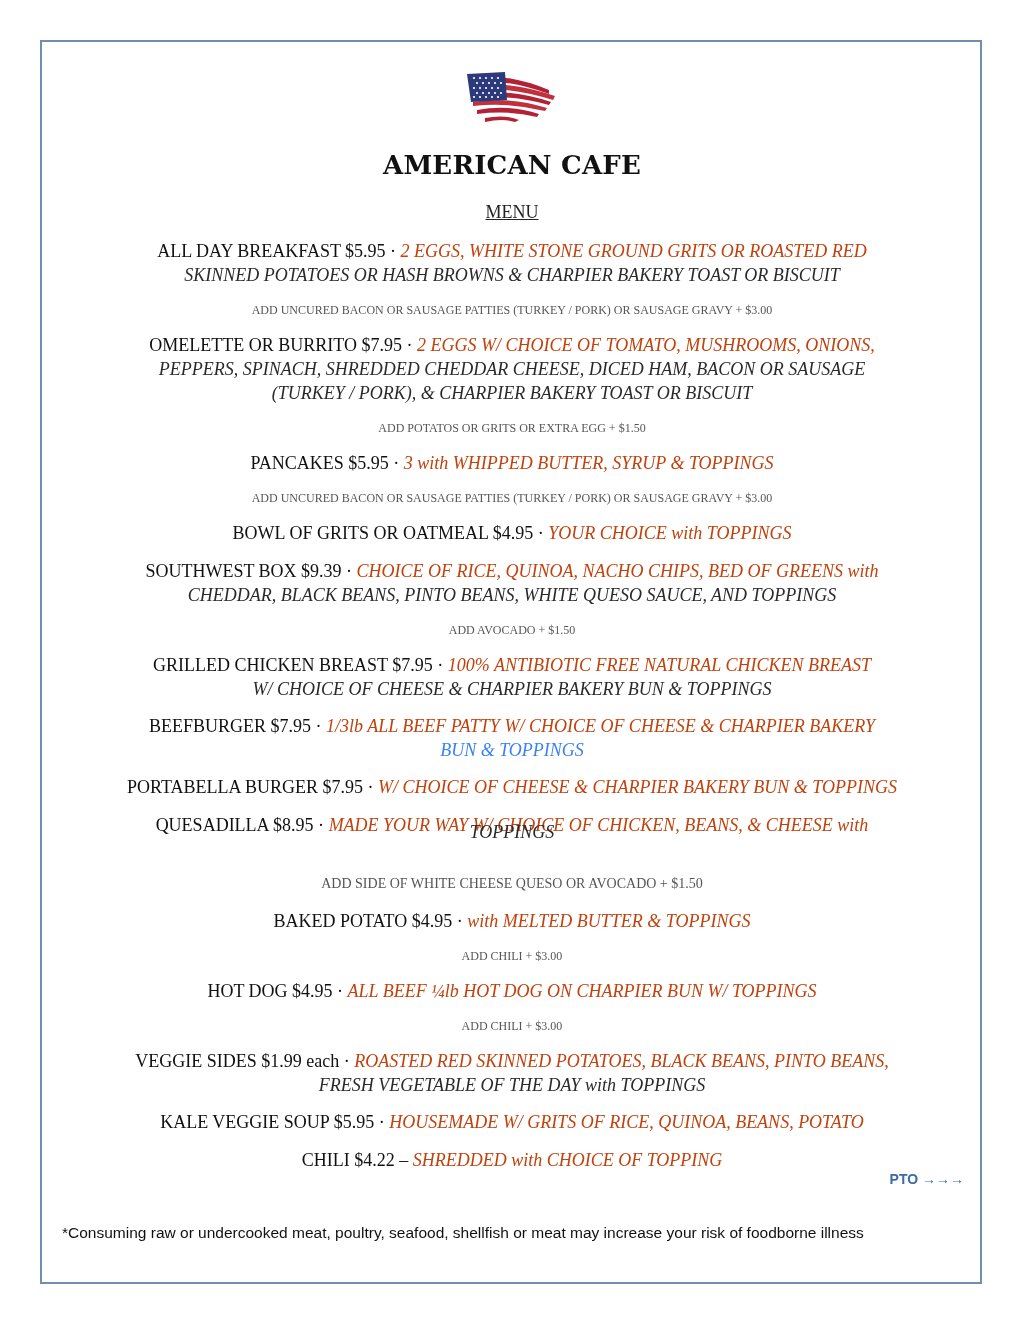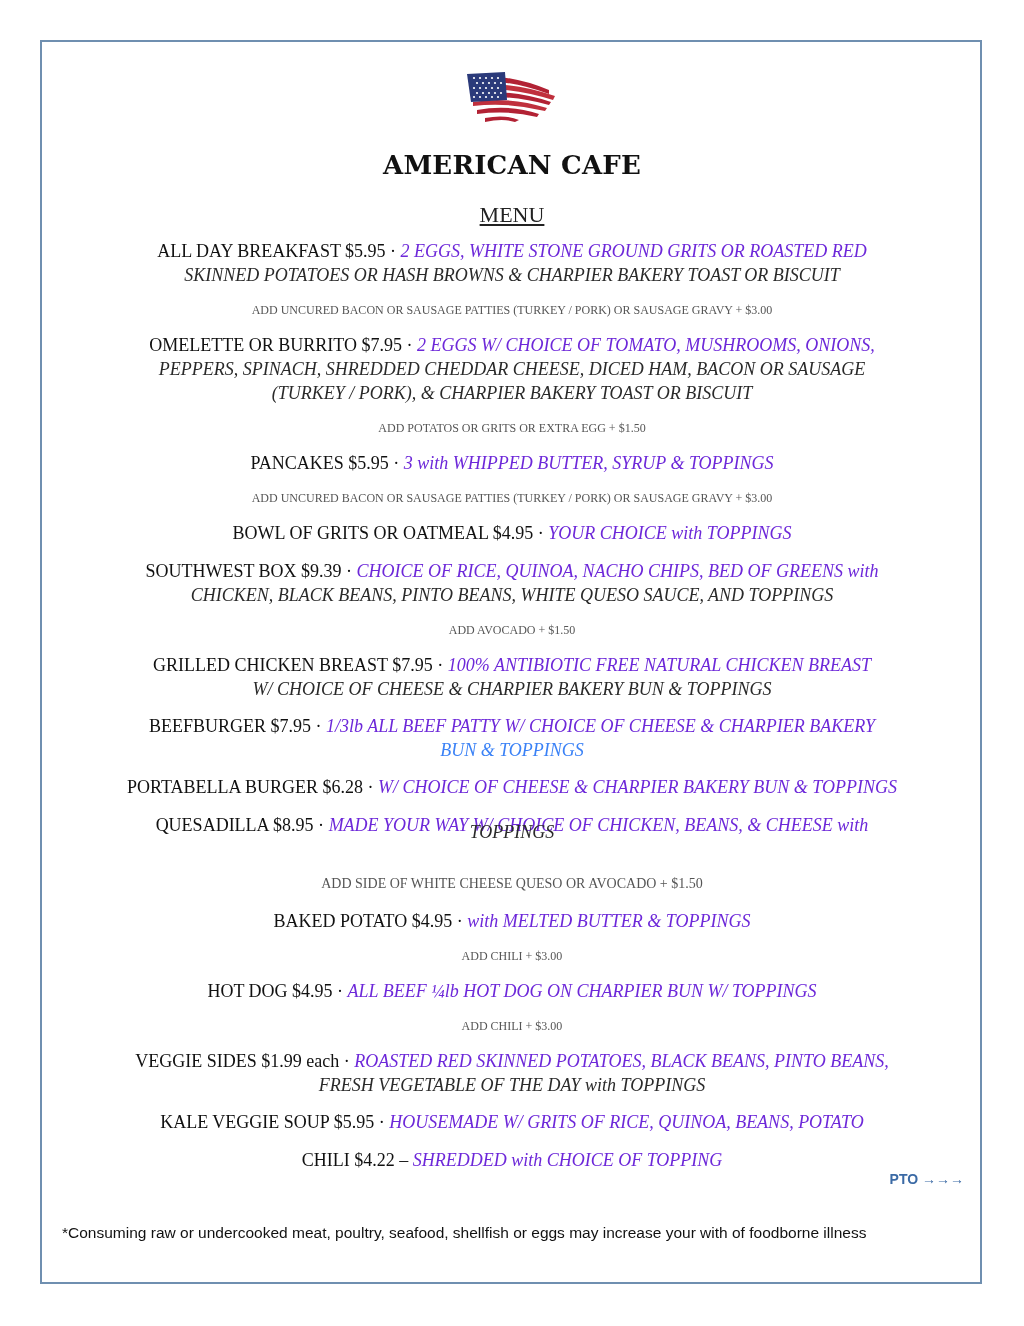--- a/index.html
+++ b/index.html
@@ -9,29 +9,29 @@
     border: 2px solid #6f8fb0; box-sizing: border-box; background: #fff;
   }
   .flag { position: absolute; left: 465px; top: 70px; width: 92px; height: 56px; }
   .title {
     position: absolute; left: 0; width: 1024px; top: 150px; text-align: center;
     font-family: "DejaVu Serif", serif; font-weight: bold; font-size: 26px;
     color: #111; letter-spacing: 0.2px;
   }
   .menu-label {
     position: absolute; left: 0; width: 1024px; top: 202px; text-align: center;
-    font-family: "Liberation Serif", serif; font-size: 22px; text-decoration: underline; color: #222;
+    font-family: "Liberation Serif", serif; font-size: 18px; text-decoration: underline; color: #222;
   }
   .line {
     position: absolute; left: 50px; width: 924px; text-align: center;
     font-family: "Liberation Serif", serif; color: #111; white-space: nowrap;
   }
   .item { font-size: 18px; line-height: 24px; }
   .item .name { font-weight: normal; }
-  .item .desc { font-style: italic; color: #6d28d9; }
+  .item .desc { font-style: italic; color: #c2410c; }
   .addon { font-size: 12px; color: #555; line-height: 20px; }
   .pto {
     position: absolute; right: 60px; top: 1171px;
     font-family: "Liberation Sans", sans-serif; font-weight: bold; font-size: 14px; color: #3b6aa5; margin-left: 28px;
   }
   .disclaimer {
     position: absolute; left: 62px; top: 1224px;
     font-family: "Liberation Sans", sans-serif; font-size: 15.5px; color: #111;
   }
 </style>
@@ -100,35 +100,35 @@
 </div>
 <div class="line addon" style="top:488px">ADD UNCURED BACON OR SAUSAGE PATTIES (TURKEY / PORK) OR SAUSAGE GRAVY + $3.00</div>
 
 <div class="line item" style="top:521px">
   <span class="name">BOWL OF GRITS OR OATMEAL  $4.95 · </span><span class="desc">YOUR CHOICE with TOPPINGS</span>
 </div>
 
 <div class="line item" style="top:559px">
   <span class="name">SOUTHWEST BOX  $9.39 · </span><span class="desc">CHOICE OF RICE, QUINOA, NACHO CHIPS, BED OF GREENS with</span>
 </div>
-<div class="line item" style="top:583px;font-style:italic;color:#2a2a2a">CHICKEN, BLACK BEANS, PINTO BEANS, WHITE QUESO SAUCE, AND TOPPINGS</div>
+<div class="line item" style="top:583px;font-style:italic;color:#2a2a2a">CHEDDAR, BLACK BEANS, PINTO BEANS, WHITE QUESO SAUCE, AND TOPPINGS</div>
 <div class="line addon" style="top:620px">ADD AVOCADO + $1.50</div>
 
 <div class="line item" style="top:653px">
   <span class="name">GRILLED CHICKEN BREAST  $7.95 · </span><span class="desc">100% ANTIBIOTIC FREE NATURAL CHICKEN BREAST</span>
 </div>
 <div class="line item" style="top:677px;font-style:italic;color:#2a2a2a">W/ CHOICE OF CHEESE &amp; CHARPIER BAKERY BUN &amp; TOPPINGS</div>
 
 <div class="line item" style="top:714px">
   <span class="name">BEEFBURGER  $7.95 · </span><span class="desc">1/3lb ALL BEEF PATTY W/ CHOICE OF CHEESE &amp; CHARPIER BAKERY</span>
 </div>
 <div class="line item" style="top:738px;font-style:italic;color:#3b82f6">BUN &amp; TOPPINGS</div>
 
 <div class="line item" style="top:775px">
-  <span class="name">PORTABELLA BURGER  $6.28 · </span><span class="desc">W/ CHOICE OF CHEESE &amp; CHARPIER BAKERY BUN &amp; TOPPINGS</span>
+  <span class="name">PORTABELLA BURGER  $7.95 · </span><span class="desc">W/ CHOICE OF CHEESE &amp; CHARPIER BAKERY BUN &amp; TOPPINGS</span>
 </div>
 
 <div class="line item" style="top:813px">
   <span class="name">QUESADILLA  $8.95 · </span><span class="desc">MADE YOUR WAY W/ CHOICE OF CHICKEN, BEANS, &amp; CHEESE with</span>
 </div>
 <div class="line item" style="top:820px;font-style:italic;color:#2a2a2a">TOPPINGS</div>
 <div class="line addon" style="top:874px;font-size:14px">ADD SIDE OF WHITE CHEESE QUESO OR AVOCADO + $1.50</div>
 
 <div class="line item" style="top:909px">
   <span class="name">BAKED POTATO  $4.95 · </span><span class="desc">with MELTED BUTTER &amp; TOPPINGS</span>
@@ -147,13 +147,13 @@
 
 <div class="line item" style="top:1110px">
   <span class="name">KALE VEGGIE SOUP $5.95 · </span><span class="desc">HOUSEMADE W/ GRITS OF RICE, QUINOA, BEANS, POTATO</span>
 </div>
 
 <div class="line item" style="top:1148px">
   <span class="name">CHILI $4.22 – </span><span class="desc">SHREDDED with CHOICE OF TOPPING</span>
 </div>
 
 <div class="pto">PTO →→→</div>
-<div class="disclaimer">*Consuming raw or undercooked meat, poultry, seafood, shellfish or eggs may increase your with of foodborne illness</div>
+<div class="disclaimer">*Consuming raw or undercooked meat, poultry, seafood, shellfish or meat may increase your risk of foodborne illness</div>
 
 </body></html>

